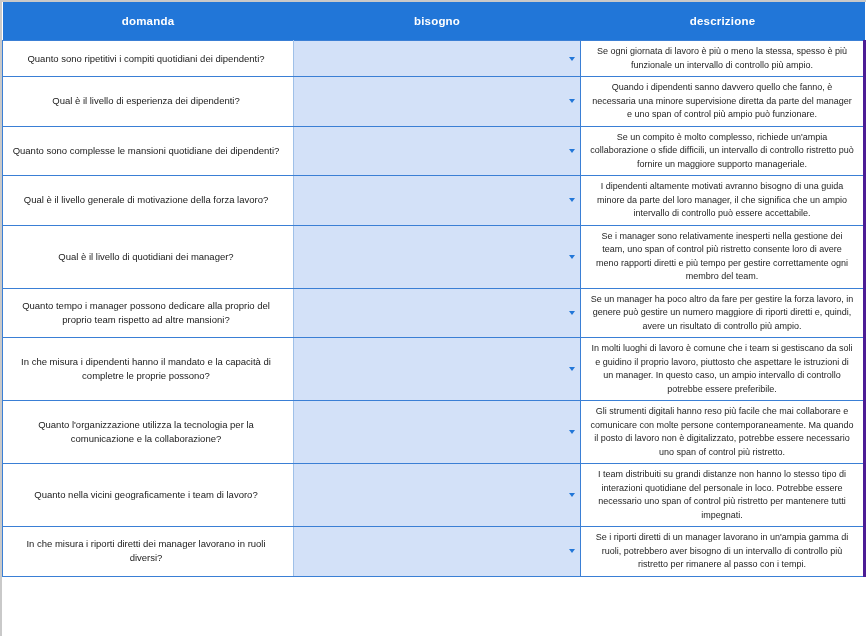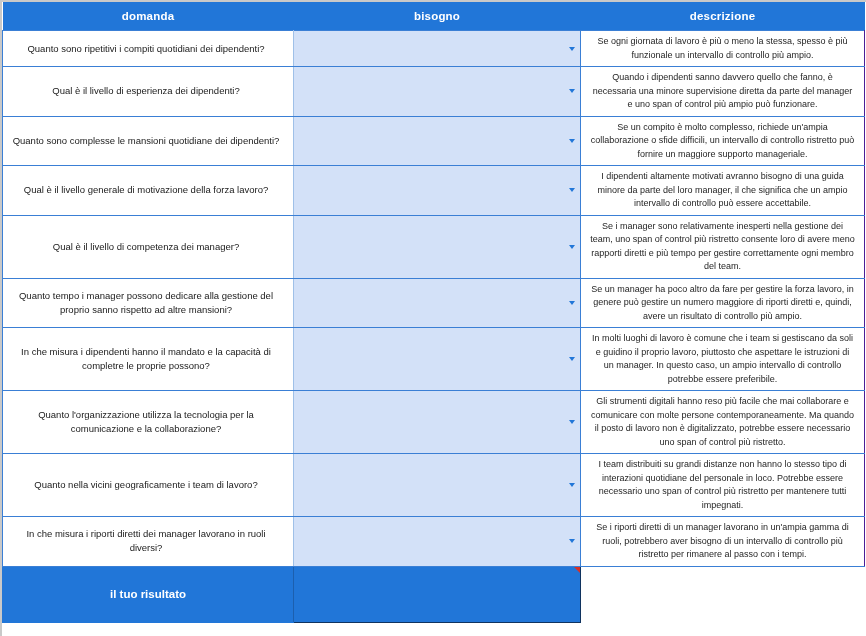--- a/index.html
+++ b/index.html
@@ -34,21 +34,21 @@
   col.c-domanda { width: 291px; }
   col.c-risposta { width: 287px; }
   col.c-descrizione { width: 284px; }
 
   
   tr.header-row th {
     background: #2176d8;
     color: #ffffff;
     font-size: 11.5px;
     font-weight: bold;
-    height: 28px;
+    height: 38px;
     padding: 0;
     text-align: center;
     vertical-align: middle;
     border: none;
     letter-spacing: 0.2px;
   }
   th.th-domanda { border-right: 1px solid #2176d8; }
 
   
   td {
@@ -77,21 +77,21 @@
     border-bottom: 1px solid #3a7fd5;
     border-left: none;
     border-right: 1px solid #3a7fd5;
     position: relative;
   }
 
   td.descrizione-cell {
     background: #ffffff;
     border-top: 1px solid #3a7fd5;
     border-bottom: 1px solid #3a7fd5;
-    border-right: 1px solid #4c1d95;
+    border-right: 3px solid #4c1d95;
     padding-left: 9px;
     padding-right: 9px;
     font-size: 9px;
     line-height: 1.5;
     color: #1f1f1f;
   }
 
   
   .caret {
     position: absolute;
@@ -187,30 +187,30 @@
       <tr>
         <td class="domanda-cell">Qual è il livello generale di motivazione della forza lavoro?</td>
         <td class="risposta-cell">
           <span></span>
           <span class="caret"></span>
         </td>
         <td class="descrizione-cell">I dipendenti altamente motivati avranno bisogno di una guida minore da parte del loro manager, il che significa che un ampio intervallo di controllo può essere accettabile.</td>
       </tr>
 
       <tr>
-        <td class="domanda-cell">Qual è il livello di competenza dei manager?</td>
+        <td class="domanda-cell">Qual è il livello di quotidiani dei manager?</td>
         <td class="risposta-cell">
           <span></span>
           <span class="caret"></span>
         </td>
         <td class="descrizione-cell">Se i manager sono relativamente inesperti nella gestione dei team, uno span of control più ristretto consente loro di avere meno rapporti diretti e più tempo per gestire correttamente ogni membro del team.</td>
       </tr>
 
       <tr>
-        <td class="domanda-cell">Quanto tempo i manager possono dedicare alla gestione del proprio sanno rispetto ad altre mansioni?</td>
+        <td class="domanda-cell">Quanto tempo i manager possono dedicare alla proprio del proprio team rispetto ad altre mansioni?</td>
         <td class="risposta-cell">
           <span></span>
           <span class="caret"></span>
         </td>
         <td class="descrizione-cell">Se un manager ha poco altro da fare per gestire la forza lavoro, in genere può gestire un numero maggiore di riporti diretti e, quindi, avere un risultato di controllo più ampio.</td>
       </tr>
 
       <tr>
         <td class="domanda-cell">In che misura i dipendenti hanno il mandato e la capacità di completre le proprie possono?</td>
         <td class="risposta-cell">
@@ -240,24 +240,16 @@
 
       <tr>
         <td class="domanda-cell">In che misura i riporti diretti dei manager lavorano in ruoli diversi?</td>
         <td class="risposta-cell">
           <span></span>
           <span class="caret"></span>
         </td>
         <td class="descrizione-cell">Se i riporti diretti di un manager lavorano in un'ampia gamma di ruoli, potrebbero aver bisogno di un intervallo di controllo più ristretto per rimanere al passo con i tempi.</td>
       </tr>
 
-      <tr class="result-row">
-        <td class="result-label">il tuo risultato</td>
-        <td class="result-value">
-          <span></span>
-          <span class="comment-marker"></span>
-        </td>
-        <td class="result-empty"></td>
-      </tr>
 
     </tbody>
   </table>
 </div>
 
 </body></html>

